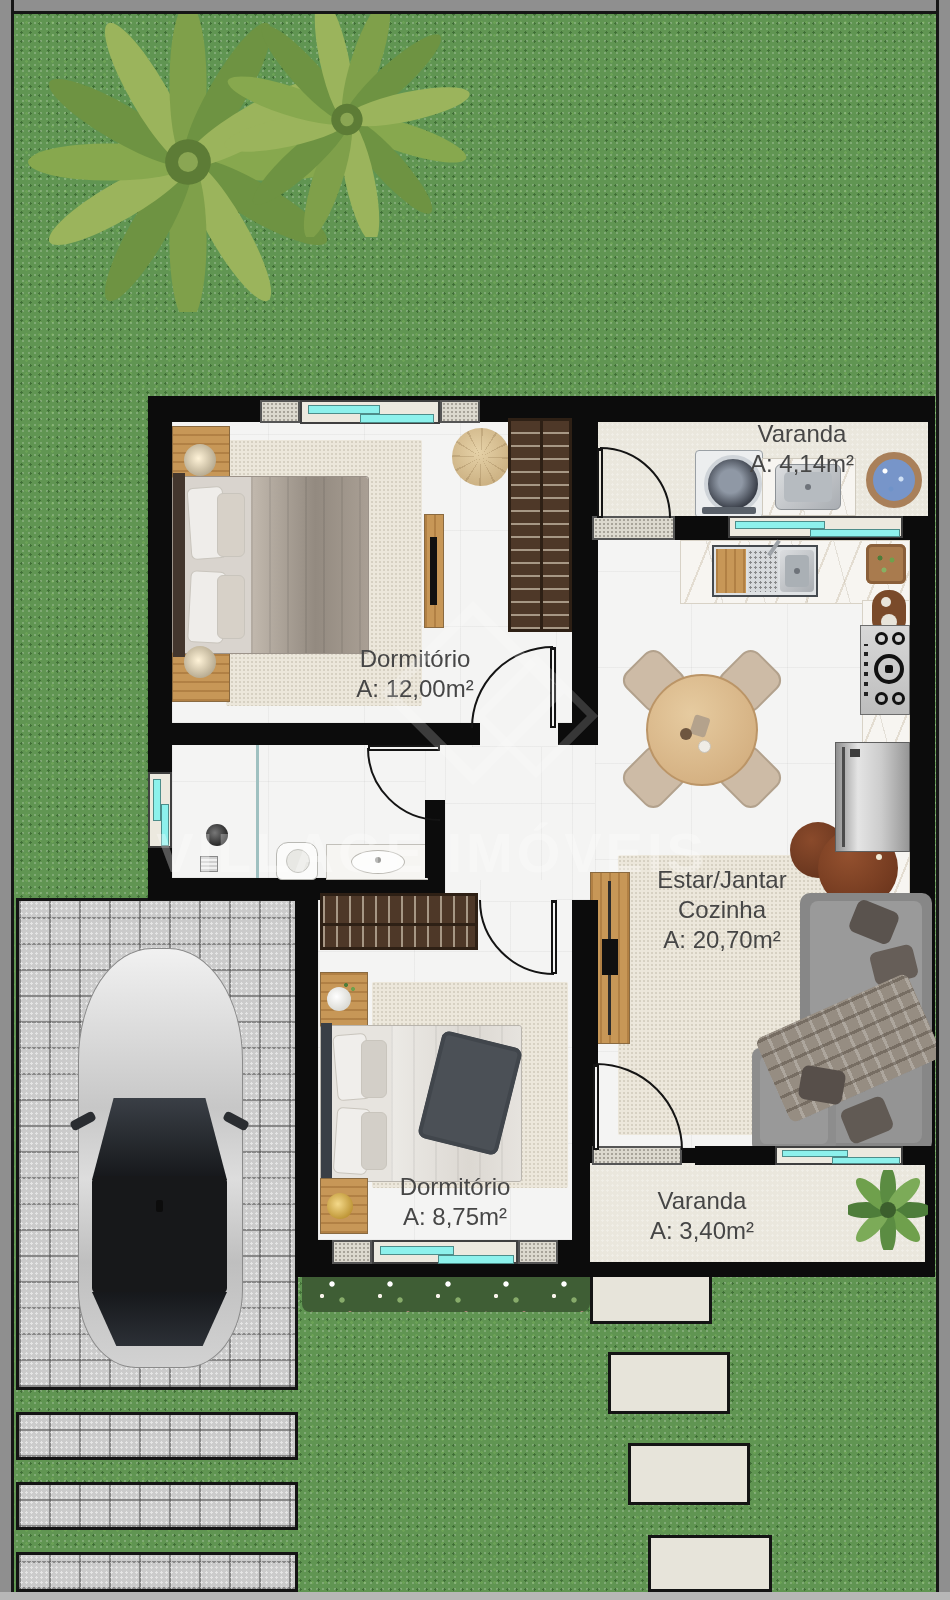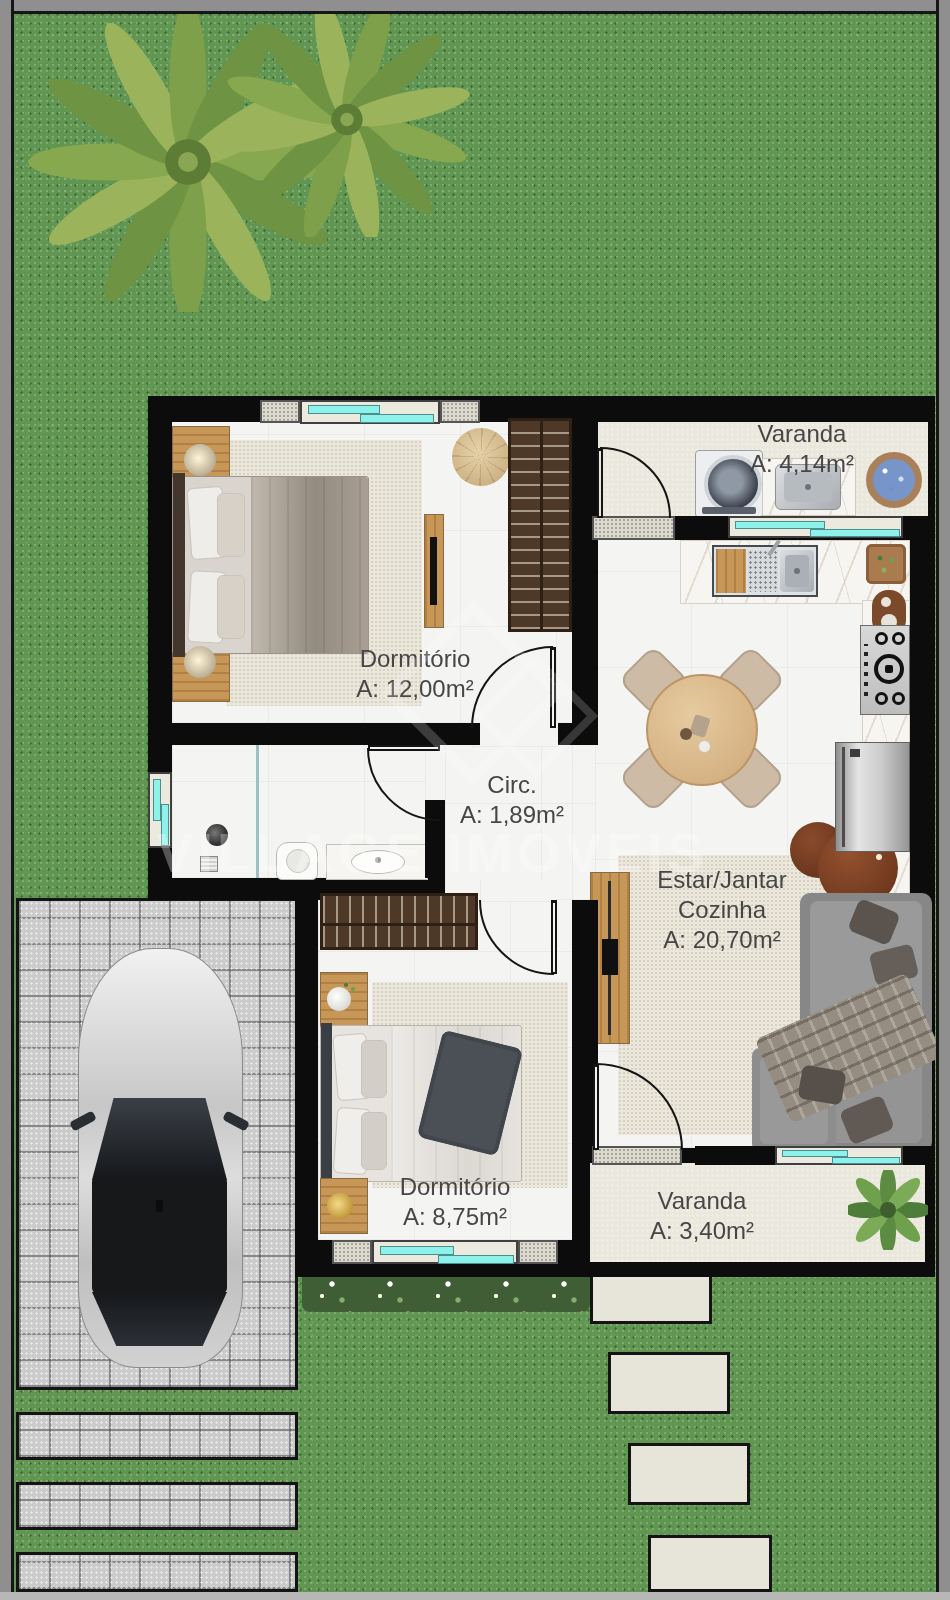--- a/index.html
+++ b/index.html
@@ -372,24 +372,20 @@
   </div>
 
   <div class="room-label" style="left:415px;top:674px;">
     <div>Dormitório</div>
     <div>A: 12,00m²</div>
   </div>
   <div class="room-label" style="left:802px;top:449px;">
     <div>Varanda</div>
     <div>A: 4,14m²</div>
   </div>
-  <div class="room-label" style="left:512px;top:800px;">
-    <div>Circ.</div>
-    <div>A: 1,89m²</div>
-  </div>
   <div class="room-label" style="left:722px;top:910px;">
     <div>Estar/Jantar</div>
     <div>Cozinha</div>
     <div>A: 20,70m²</div>
   </div>
   <div class="room-label" style="left:455px;top:1202px;">
     <div>Dormitório</div>
     <div>A: 8,75m²</div>
   </div>
   <div class="room-label" style="left:702px;top:1216px;">

